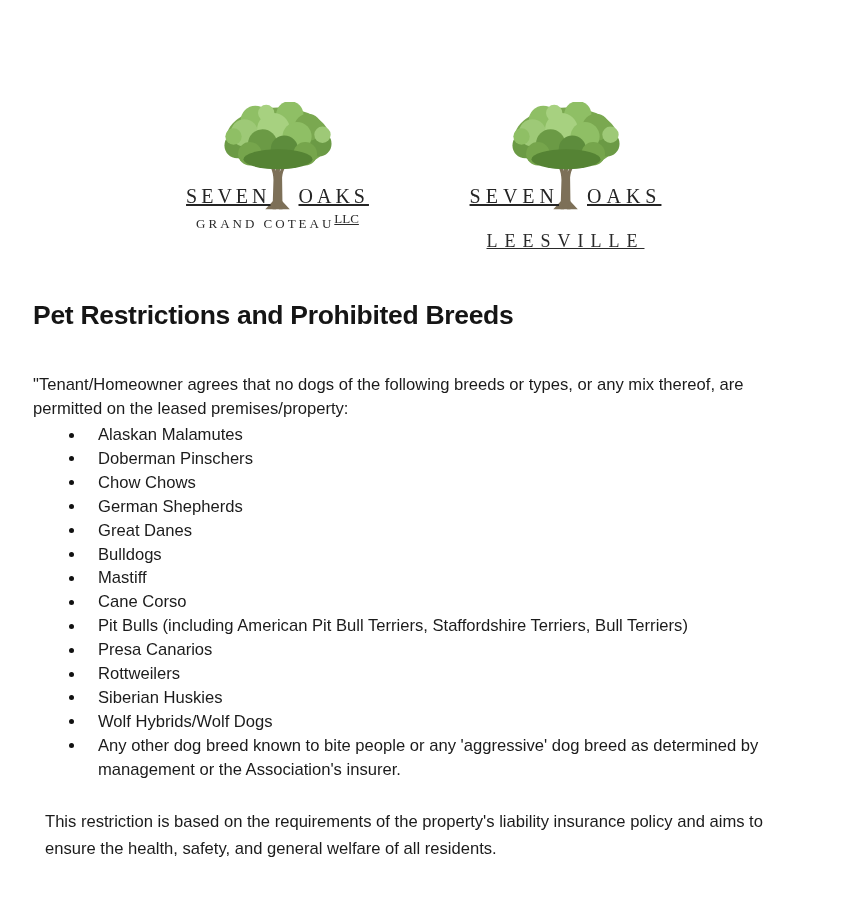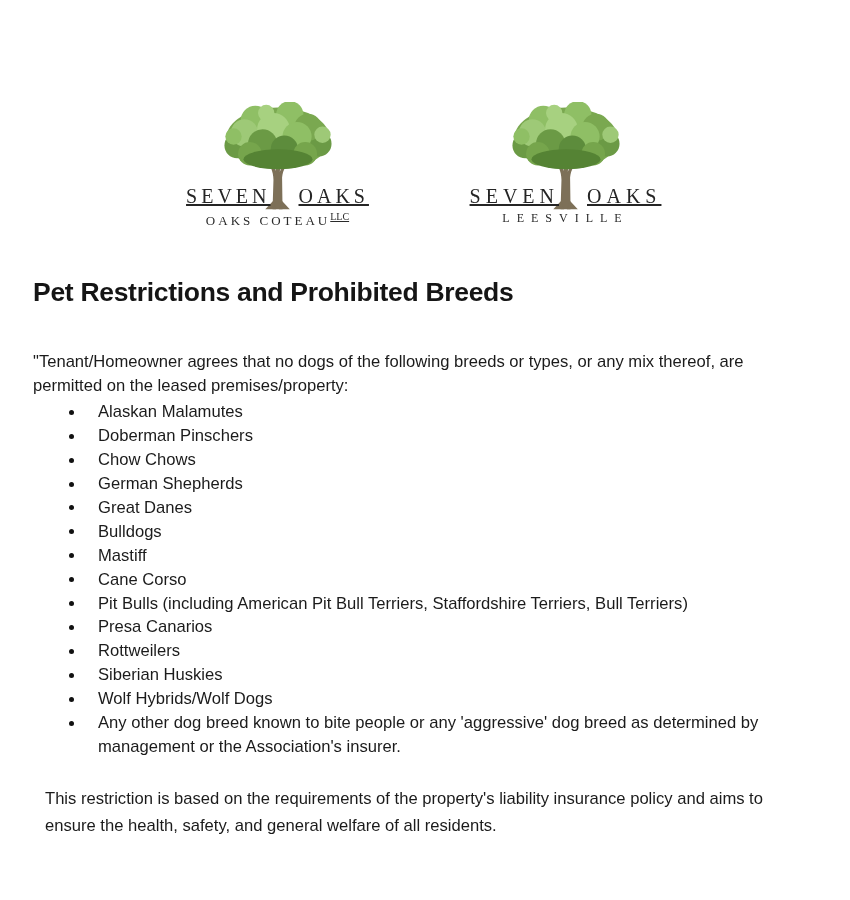--- a/index.html
+++ b/index.html
@@ -24,22 +24,22 @@
     font-family:"Liberation Serif", serif;
     font-size:20px; font-weight:500; letter-spacing:4px;
     color:#252525; position:relative; z-index:2;
   }
   .logo-words span { background:transparent;text-decoration:underline; }
   .logo-sub {
     font-family:"Liberation Serif", serif;
     font-size:13px; letter-spacing:3px; color:#2a2a2a;
     margin-top:3px; white-space:nowrap;
   }
-  .logo-sub sup { font-size:10px; letter-spacing:0;text-decoration:underline; }
-  .logo-leesville .logo-sub { font-size:12px; letter-spacing:7px; margin-top:3px; }
+  .logo-sub sup { font-size:13px; letter-spacing:0;text-decoration:underline; }
+  .logo-leesville .logo-sub { font-size:18px; letter-spacing:7px; margin-top:23px;text-decoration:underline; }
   .logo-leesville .logo-words { letter-spacing:5px; }
 
   
   .doc-title {
     margin:48px 0 8px 0;
     font-size:26.5px; font-weight:bold; letter-spacing:-0.3px;
     color:#151515;
   }
   .intro {
     margin:42px 0 0 0;
@@ -100,21 +100,21 @@
   <div class="logos">
 
     <div class="logo logo-grand-coteau">
       <svg class="tree" viewBox="0 0 130 120">
         <use href="#oak-tree"></use>
       </svg>
       <div class="logo-words">
         <span>SEVEN</span>
         <span>OAKS</span>
       </div>
-      <div class="logo-sub"><span>OAKS COTEAU</span><sup>LLC</sup></div>
+      <div class="logo-sub"><span>GRAND COTEAU</span><sup>LLC</sup></div>
     </div>
 
     <div class="logo logo-leesville">
       <svg class="tree" viewBox="0 0 130 120">
         <use href="#oak-tree"></use>
       </svg>
       <div class="logo-words">
         <span>SEVEN</span>
         <span>OAKS</span>
       </div>

